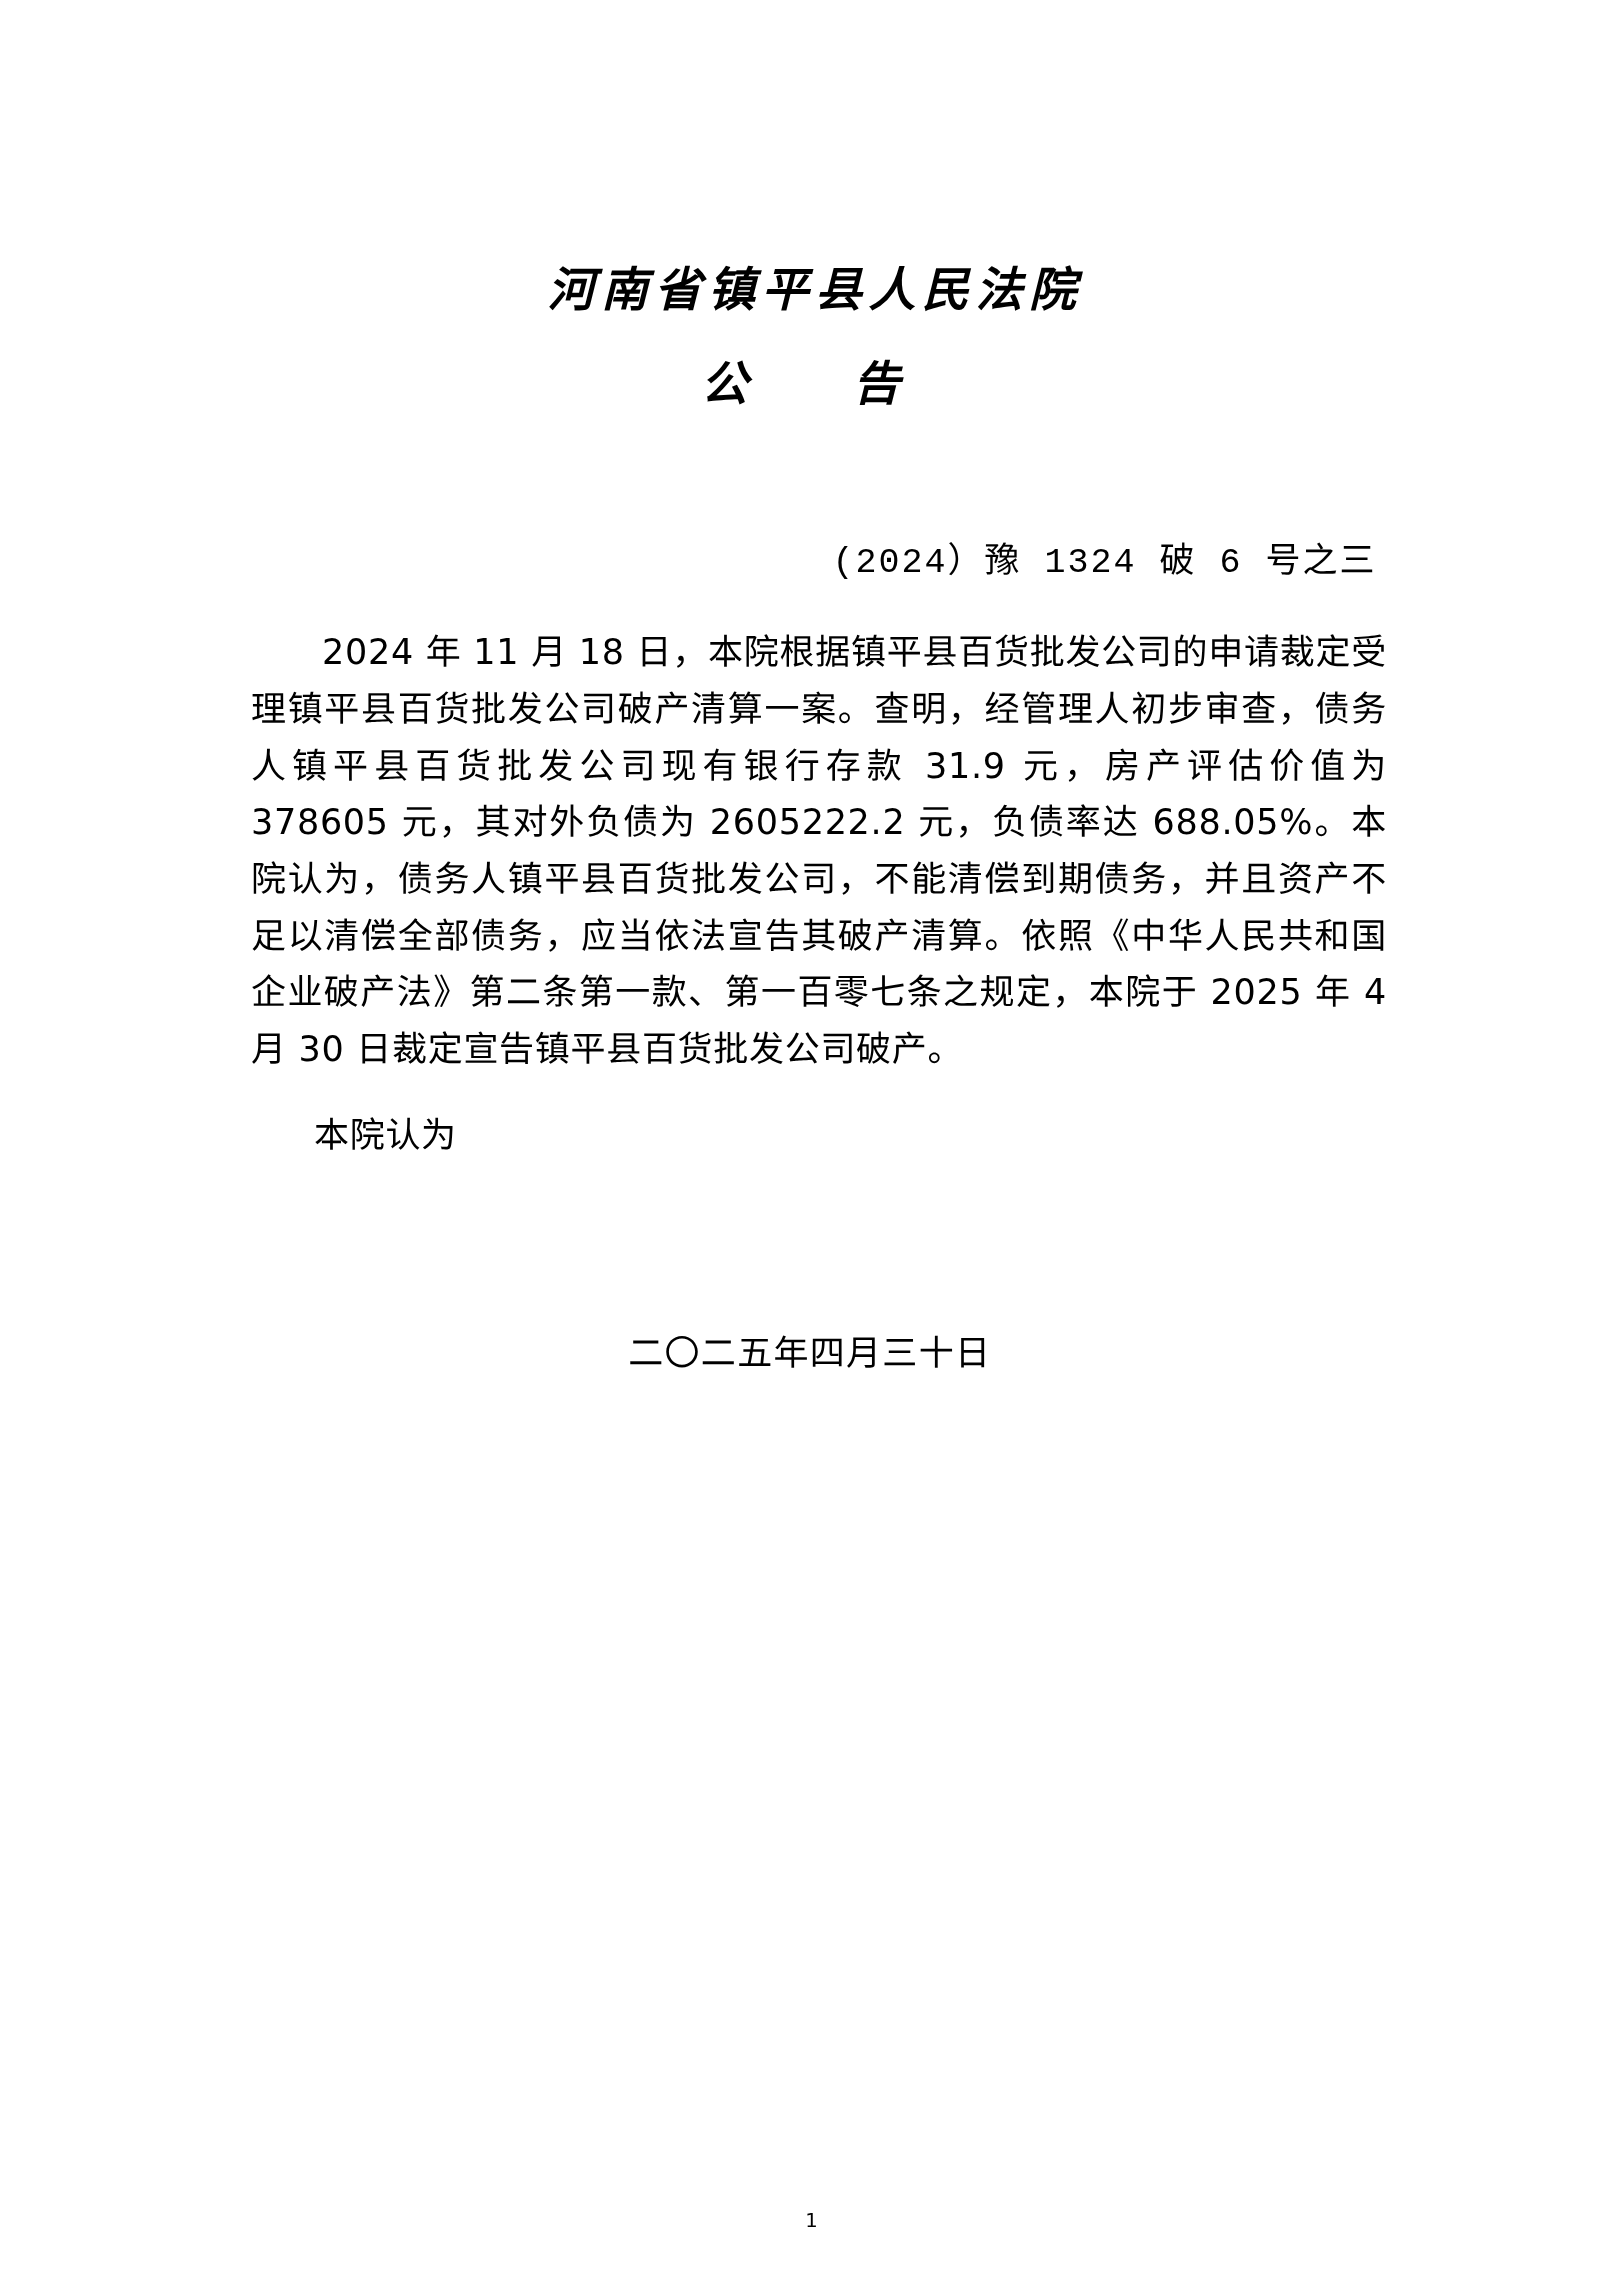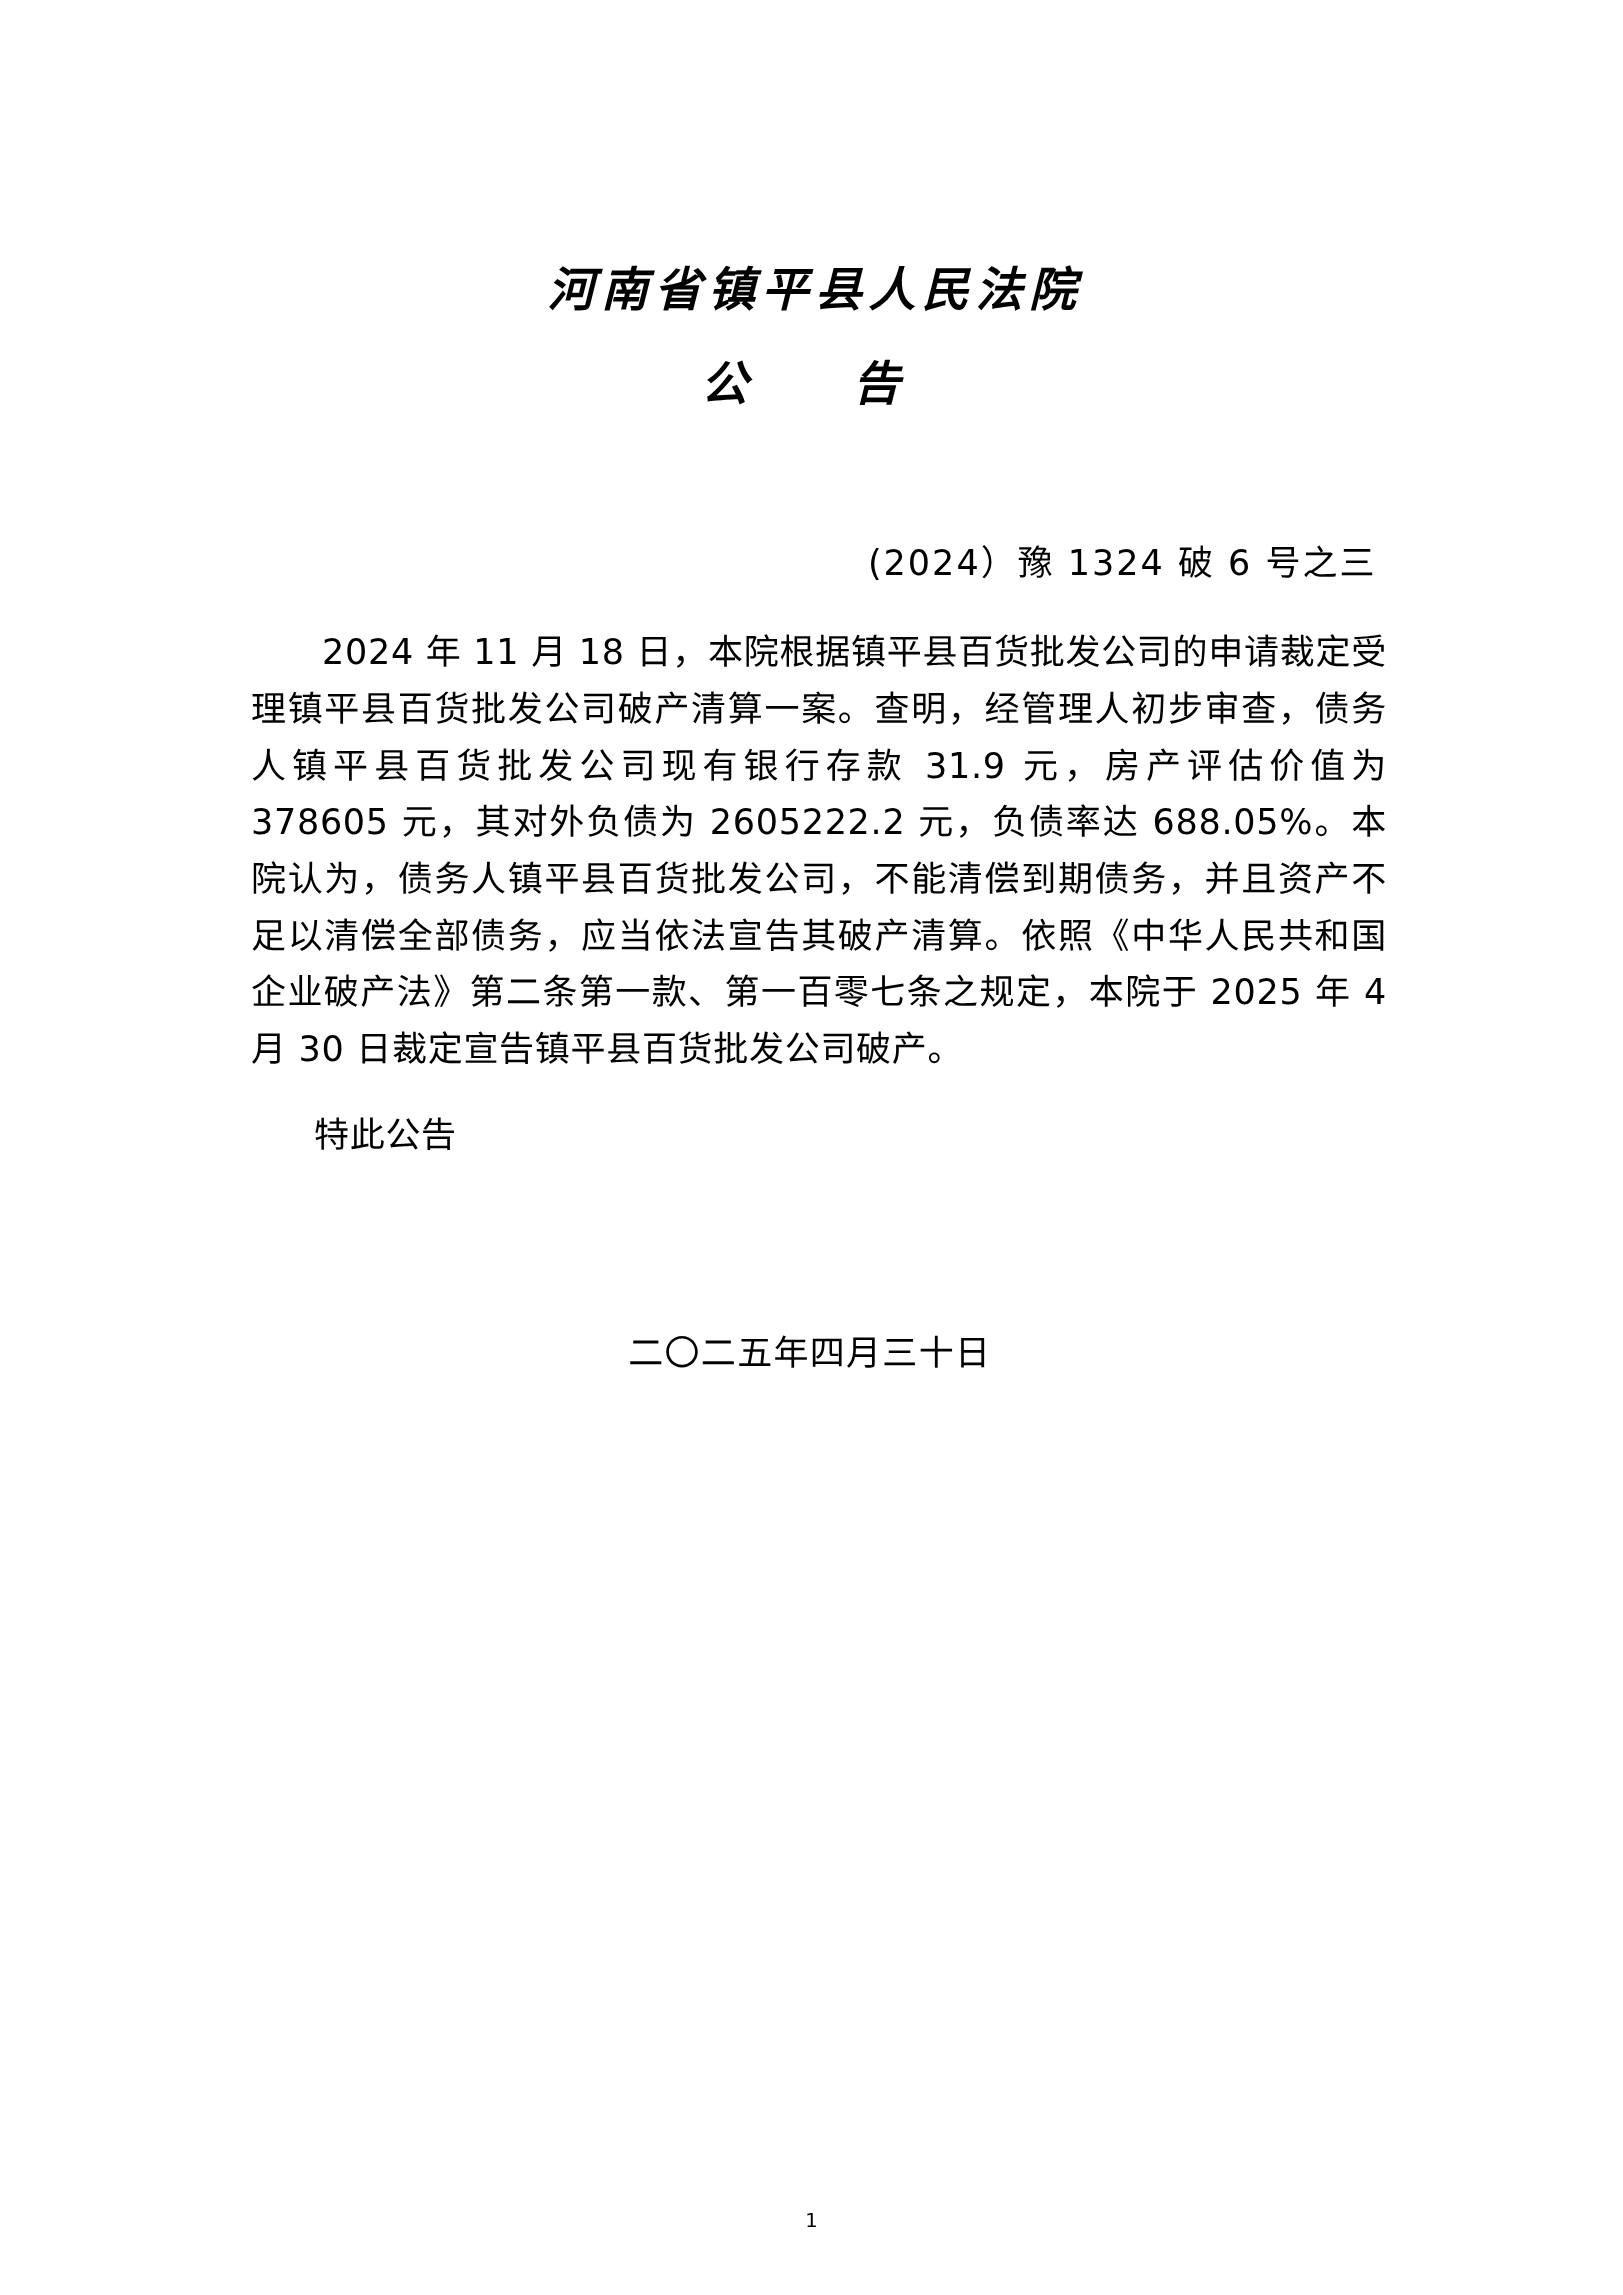--- a/index.html
+++ b/index.html
@@ -48,20 +48,21 @@
     letter-spacing: 29px;
     line-height: 1.2;
   }
   .case-number {
     margin-top: 128px;
     text-align: right;
     font-size: 35px;
     letter-spacing: 2px;
     padding-right: 10.5px;
     line-height: 1.3;
+    font-family: Liberation Mono, monospace;
   }
   .para {
     margin-top: 38px;
     font-size: 35px;
     line-height: 1.62;
     text-align: justify;
     text-justify: inter-ideograph;
     letter-spacing: 0.7px;
   }
   .para.indent {
@@ -99,21 +100,21 @@
   <div class="doc-body">
 
     <div class="court-name">河南省镇平县人民法院</div>
 
     <div class="doc-type">公　告</div>
 
     <div class="case-number">(2024）豫 1324 破 6 号之三</div>
 
     <div class="para indent">2024 年 11 月 18 日，本院根据镇平县百货批发公司的申请裁定受理镇平县百货批发公司破产清算一案。查明，经管理人初步审查，债务人镇平县百货批发公司现有银行存款 31.9 元，房产评估价值为 378605 元，其对外负债为 2605222.2 元，负债率达 688.05%。本院认为，债务人镇平县百货批发公司，不能清偿到期债务，并且资产不足以清偿全部债务，应当依法宣告其破产清算。依照《中华人民共和国企业破产法》第二条第一款、第一百零七条之规定，本院于 2025 年 4 月 30 日裁定宣告镇平县百货批发公司破产。</div>
 
-    <div class="para-notice">特此公告</div>
+    <div class="para-notice">本院认为</div>
 
     <div class="sign-date">二〇二五年四月三十日</div>
 
   </div>
 
   <div class="page-number">1</div>
 </div>
 
 
 </body></html>

